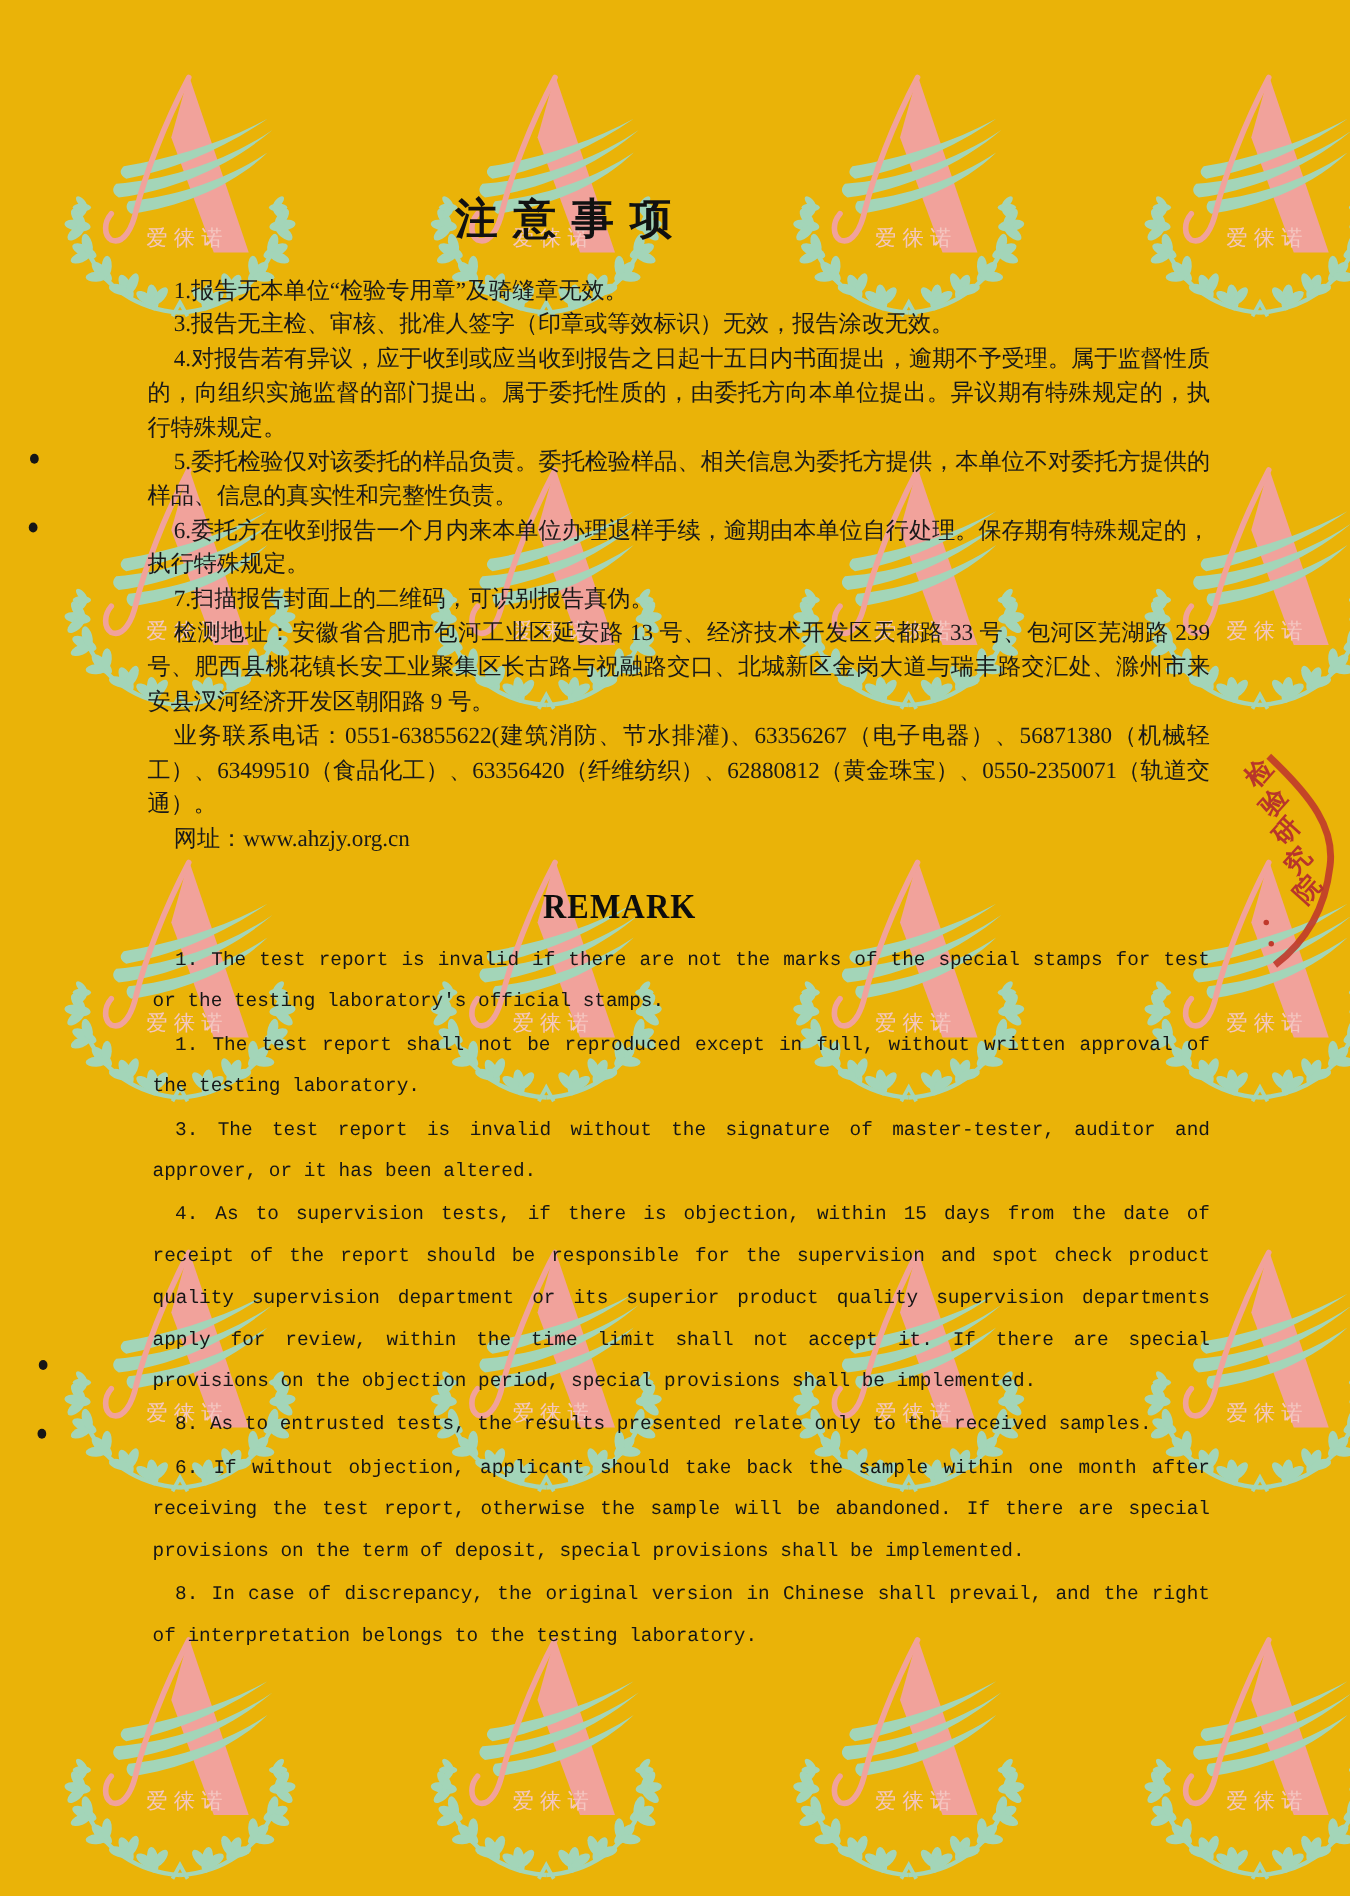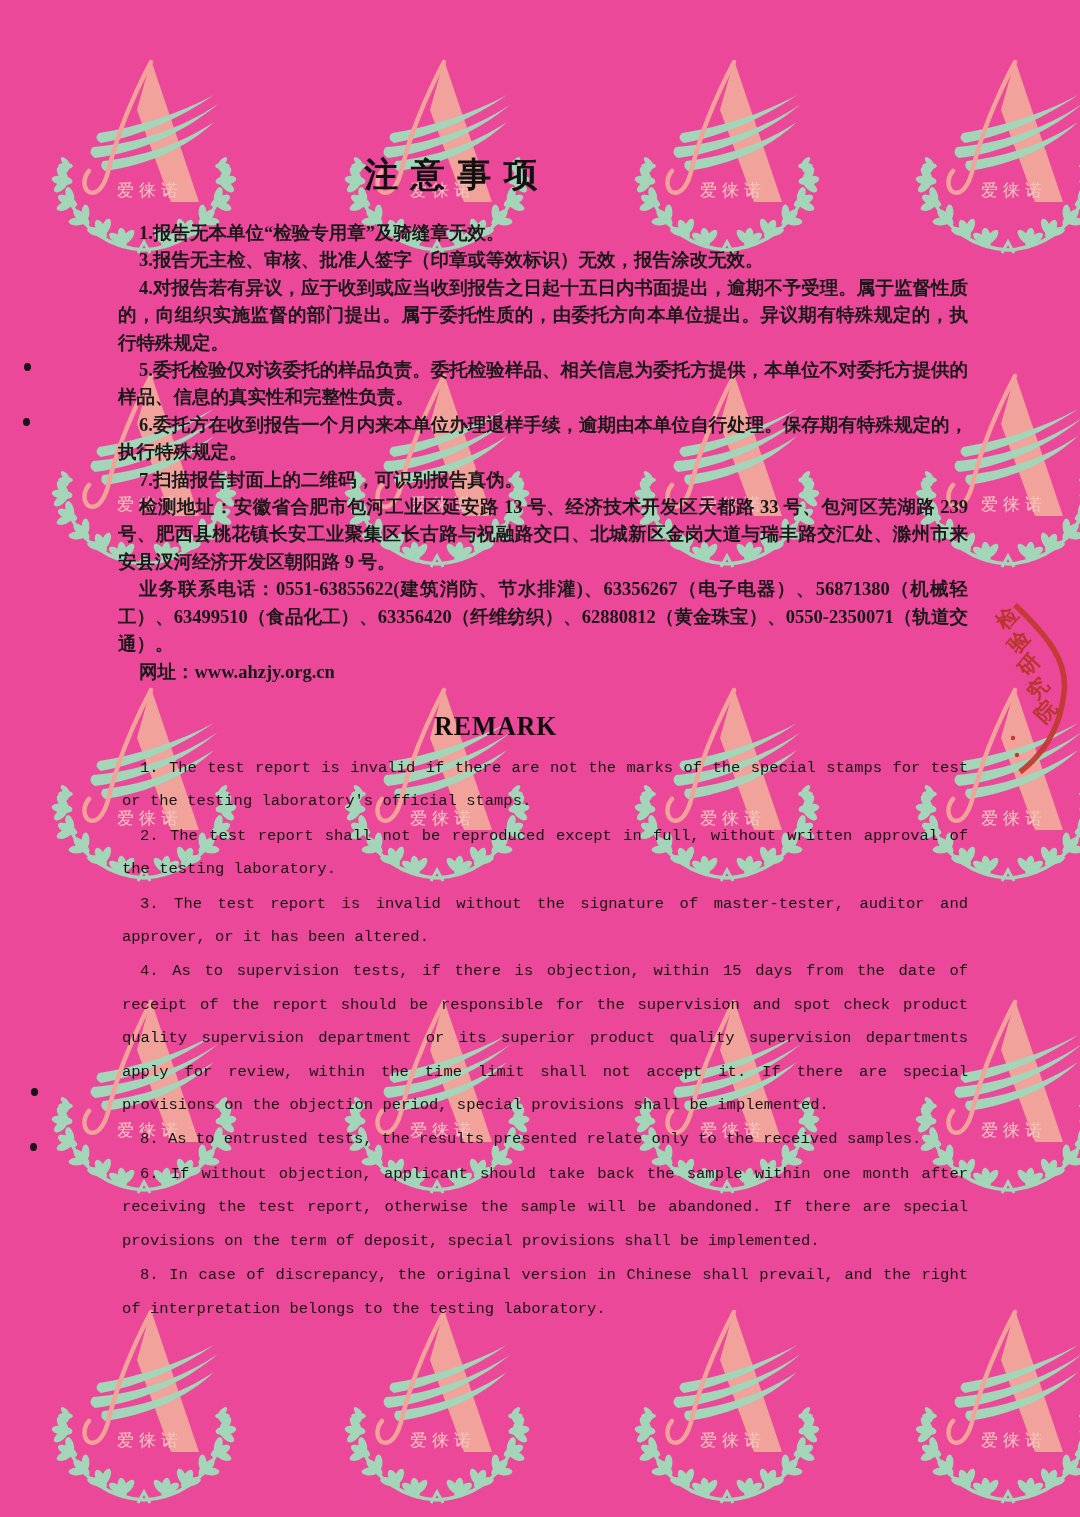--- a/index.html
+++ b/index.html
@@ -1,38 +1,38 @@
 <!DOCTYPE html>
 <html><head>
 <meta charset="utf-8">
 <style>
   html,body{margin:0;padding:0;background:#ffffff;}
   .page{
     position:relative;
     width:1080px;height:1517px;
-    background:#ec4899;
+    background:#eab308;
     overflow:hidden;
     font-family:"Liberation Serif","DejaVu Serif",serif;
     color:#1c1c1c;
   }
   
   .wm-layer{position:absolute;inset:0;z-index:0;}
   svg.wm{position:absolute;width:220px;height:300px;overflow:visible;}
   .wm-brand-text{font-size:17px;letter-spacing:5px;fill:#f4c6c0;font-family:"Liberation Serif",serif;}
   
   .content{position:absolute;inset:0;z-index:2;}
   .cn-title{
     position:absolute;top:152px;left:0;width:904px;
     text-align:center;font-size:34px;font-weight:bold;letter-spacing:2px;color:#111;
   }
   .cn-block{
     position:absolute;top:220px;left:118px;width:850px;
     font-size:18.5px;line-height:27.4px;text-align:justify;color:#191919;
   }
-  .cn-block p{margin:0;text-indent:21px;font-weight:bold;}
+  .cn-block p{margin:0;text-indent:21px;}
   .remark-title{
     position:absolute;top:710px;left:0;width:992px;text-align:center;
   }
   .remark-title span{
     display:inline-block;font-size:28px;font-weight:bold;letter-spacing:1px;
     transform:scaleX(0.92);color:#0d0d0d;
   }
   .en-block{
     position:absolute;top:752px;left:122px;width:846px;
     font-family:"Liberation Mono","DejaVu Sans Mono",monospace;
@@ -212,21 +212,21 @@
       <p>业务联系电话：0551-63855622(建筑消防、节水排灌)、63356267（电子电器）、56871380（机械轻工）、63499510（食品化工）、63356420（纤维纺织）、62880812（黄金珠宝）、0550-2350071（轨道交通）。</p>
       <p>网址：www.ahzjy.org.cn</p>
     </div>
 
     <div class="remark-title">
       <span>REMARK</span>
     </div>
 
     <div class="en-block">
       <p>1. The test report is invalid if there are not the marks of the special stamps for test or the testing laboratory's official stamps.</p>
-      <p>2. The test report shall not be reproduced except in full, without written approval of the testing laboratory.</p>
+      <p>1. The test report shall not be reproduced except in full, without written approval of the testing laboratory.</p>
       <p>3. The test report is invalid without the signature of master-tester, auditor and approver, or it has been altered.</p>
       <p>4. As to supervision tests, if there is objection, within 15 days from the date of receipt of the report should be responsible for the supervision and spot check product quality supervision department or its superior product quality supervision departments apply for review, within the time limit shall not accept it. If there are special provisions on the objection period, special provisions shall be implemented.</p>
       <p>8. As to entrusted tests, the results presented relate only to the received samples.</p>
       <p>6. If without objection, applicant should take back the sample within one month after receiving the test report, otherwise the sample will be abandoned. If there are special provisions on the term of deposit, special provisions shall be implemented.</p>
       <p>8. In case of discrepancy, the original version in Chinese shall prevail, and the right of interpretation belongs to the testing laboratory.</p>
     </div>
 
   </div>
 </div>
 

